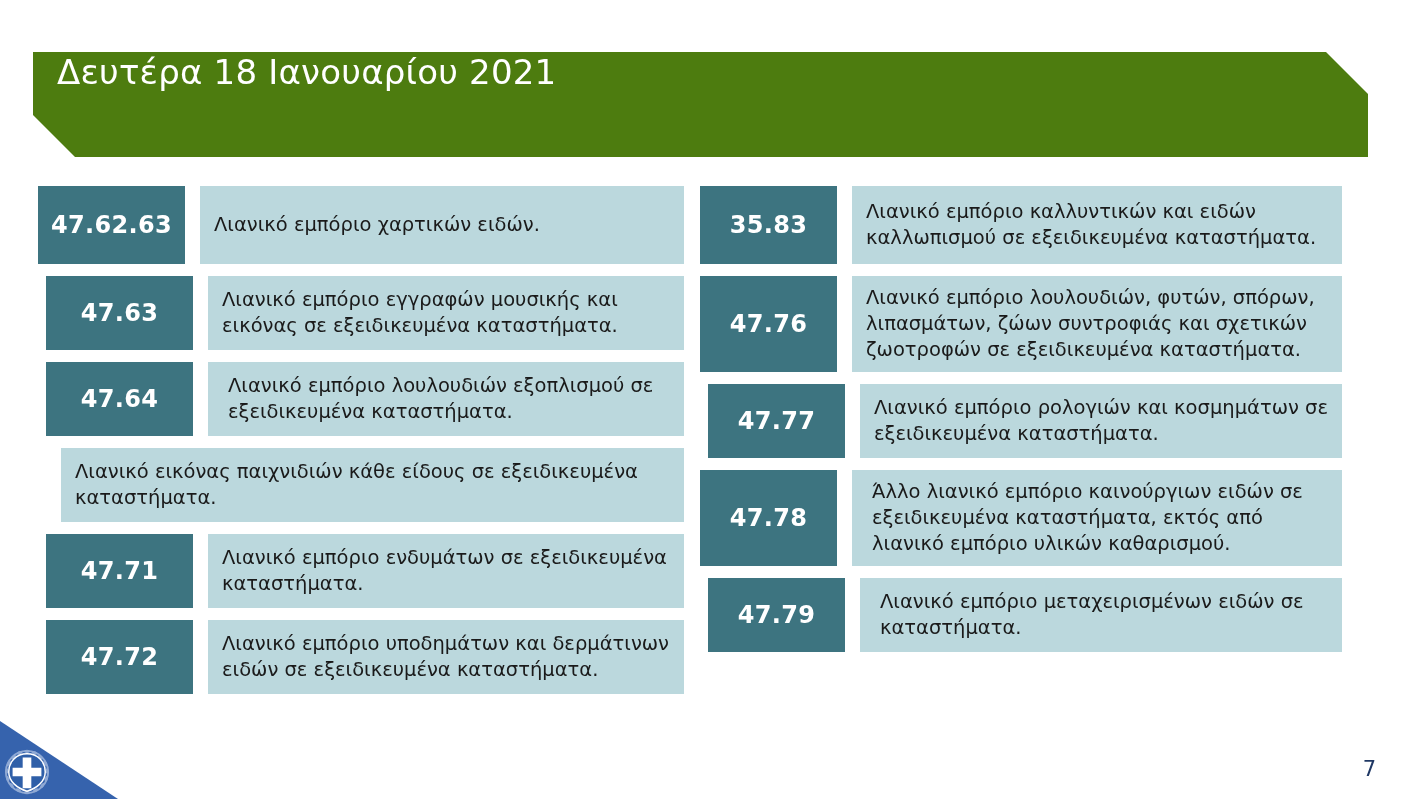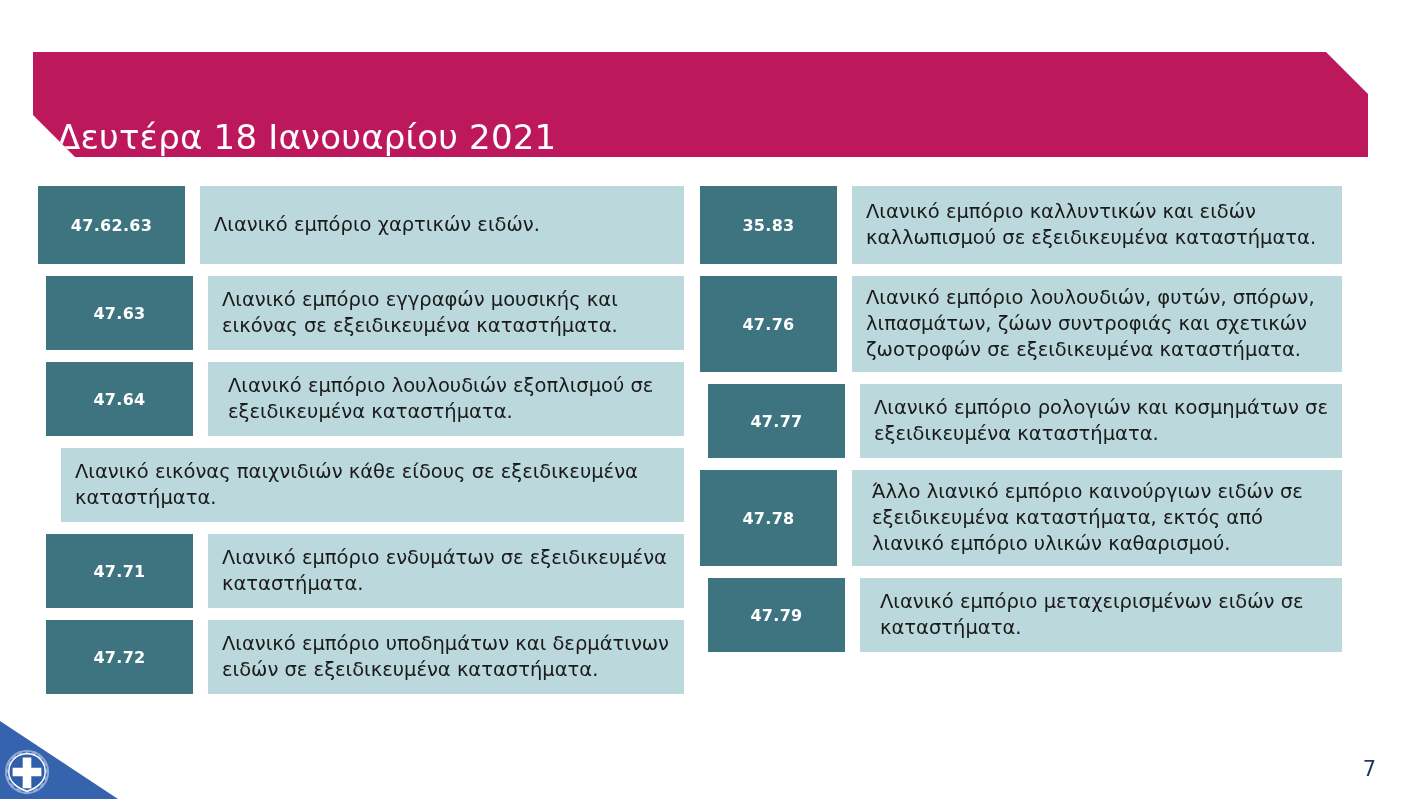--- a/index.html
+++ b/index.html
@@ -15,25 +15,25 @@
     font-family: "DejaVu Sans", "Liberation Sans", sans-serif;
   }
 
   
   .title-banner {
     position: absolute;
     left: 33px;
     top: 52px;
     width: 1335px;
     height: 105px;
-    background: #be185d;
+    background: #4d7c0f;
     -webkit-clip-path: polygon(0 0, calc(100% - 42px) 0, 100% 42px, 100% 100%, 42px 100%, 0 calc(100% - 42px));
     clip-path: polygon(0 0, calc(100% - 42px) 0, 100% 42px, 100% 100%, 42px 100%, 0 calc(100% - 42px));
     display: flex;
-    align-items: flex-end;
+    align-items: flex-start;
   }
   .title-text {
     color: #ffffff;
     font-size: 34px;
     font-weight: 400;
     letter-spacing: 0.2px;
     margin-left: 24px;
     white-space: nowrap;
   }
 
@@ -50,21 +50,21 @@
     align-items: stretch;
     margin-bottom: 12px;
   }
   .code-box {
     flex: 0 0 auto;
     background: #3D7480;
     color: #ffffff;
     display: flex;
     align-items: center;
     justify-content: center;
-    font-size: 16px;
+    font-size: 24px;
     font-weight: bold;
     letter-spacing: 0.3px;
   }
   .col-left  .code-box { width: 147px; }
   .col-right .code-box { width: 137px; }
 
   .spacer { flex: 0 0 auto; width: 15px; background: #ffffff; }
 
   .desc-box {
     flex: 1 1 auto;

